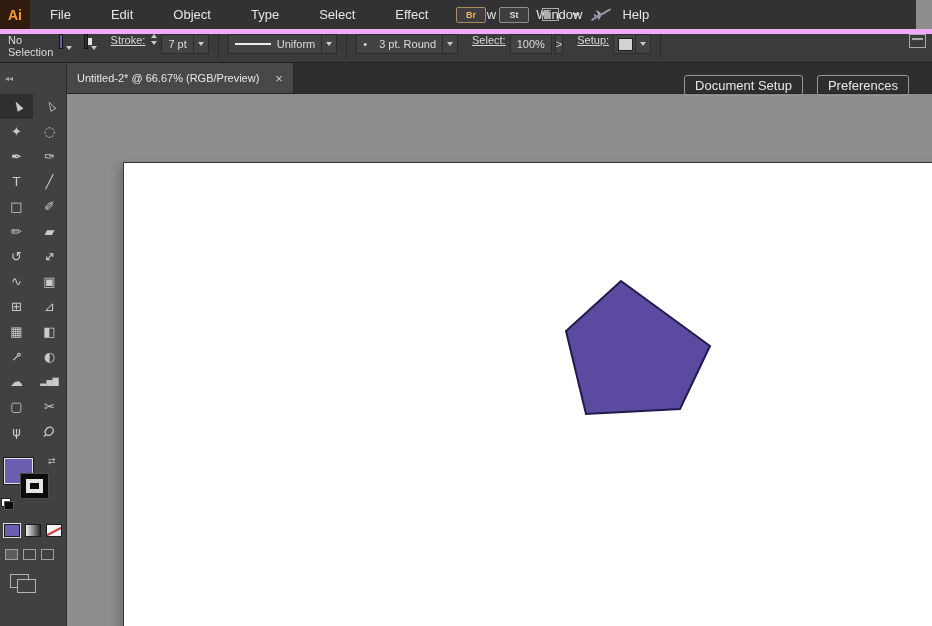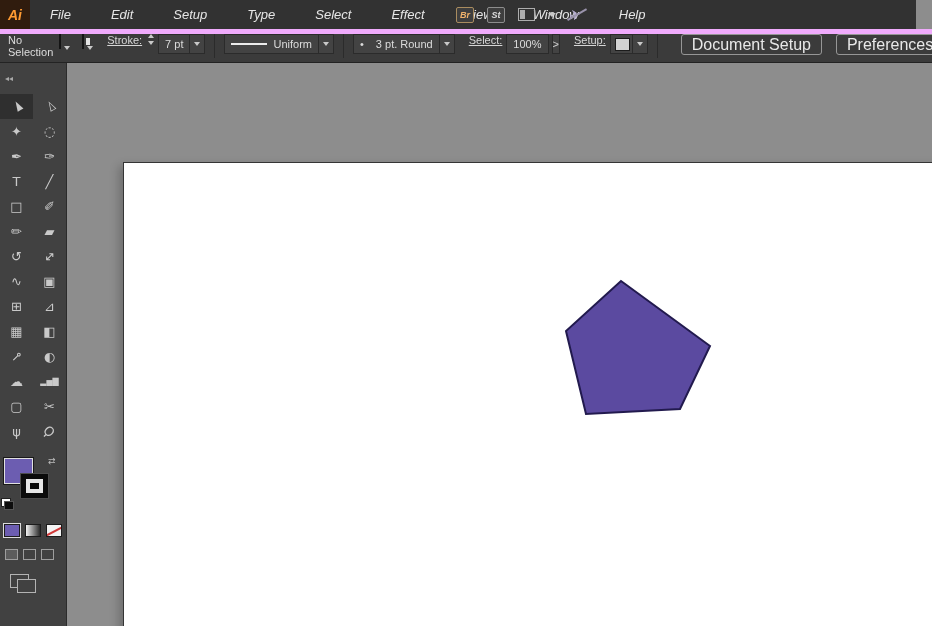--- a/index.html
+++ b/index.html
@@ -1,26 +1,26 @@
 <!DOCTYPE html>
 <html><head>
 <meta charset="utf-8">
 <style>
   * { margin:0; padding:0; box-sizing:border-box; }
   html,body { width:932px; height:626px; overflow:hidden; }
   body { font-family:"Liberation Sans", sans-serif; background:#333; }
   #root { position:relative; width:932px; height:626px; background:#8d8d8d; overflow:hidden; }
 
   
-  .menubar { position:absolute; top:0; left:0; right:16px; height:29px; background:#323232; display:flex; align-items:center; z-index:6;font-style:italic; }
+  .menubar { position:absolute; top:0; left:0; right:16px; height:29px; background:#323232; display:flex; align-items:center; z-index:6; }
   .logo { width:30px; height:29px; background:#301c0e; color:#ff9b33; font-weight:bold; font-size:14px; display:flex; align-items:center; justify-content:center; }
   .menus { display:flex; }
   .menu-item { padding:0 20px; line-height:29px; font-size:13px; color:#e6e6e6; }
   .menubar-right { position:absolute; left:456px; top:0; height:29px; display:flex; align-items:center; gap:13px; }
-  .badge { width:18px; height:16px; border:1px solid #8d8d8d; background:#3e3e3e; color:#dddddd; font-size:9px; font-weight:bold; display:flex; align-items:center; justify-content:center; border-radius:2px; }
+  .badge { width:30px; height:16px; border:1px solid #8d8d8d; background:#3e3e3e; color:#dddddd; font-size:9px; font-weight:bold; display:flex; align-items:center; justify-content:center; border-radius:2px; }
   .badge.br { color:#f0b26b; border-color:#a98c5f; }
   .ws-icon { width:17px; height:13px; border:1px solid #adadad; position:relative; }
   .ws-icon::before { content:""; position:absolute; left:1px; top:1px; bottom:1px; width:5px; background:#adadad; }
   .tri { width:0; height:0; border-left:4px solid transparent; border-right:4px solid transparent; border-top:4px solid #c9c9c9; }
   .send-icon { color:#b7aed2; font-size:14px; position:relative; transform:rotate(-12deg); font-family:"DejaVu Sans", sans-serif; }
   .send-icon::after { content:""; position:absolute; left:-3px; top:7px; width:22px; height:1.5px; background:#9a93ab; transform:rotate(-18deg); }
 
   
   .controlbar { position:absolute; top:29px; left:0; right:0; height:34px; background:#3b3b3b; border-top:5px solid #f0abfc; border-bottom:1px solid #232323; display:flex; font-size:11px; color:#dcdcdc; z-index:5; }
   .cb-status { width:84px; padding-left:8px; }
@@ -33,21 +33,21 @@
   .cb-label { margin:0 4px 0 14px; text-decoration:underline; color:#d6d6d6; white-space:nowrap; }
   .stepper { display:flex; flex-direction:column; gap:3px; margin:0 4px 0 2px; }
   .combo { display:flex; align-items:center; height:20px; background:#434343; border:1px solid #2b2b2b; }
   .combo-val { padding:0 6px; white-space:nowrap; }
   .chevbox { width:15px; align-self:stretch; display:flex; align-items:center; justify-content:center; border-left:1px solid #2b2b2b; }
   .sep { width:1px; height:24px; background:#2b2b2b; margin:0 9px; flex:none; }
   .line-preview { width:36px; height:2px; background:#ececec; margin-left:6px; }
   .opacity-field { width:48px; justify-content:flex-start; }
   .more-btn { width:15px; height:20px; border:1px solid #2b2b2b; background:#434343; display:flex; align-items:center; justify-content:center; margin-left:3px; color:#cfcfcf; }
   .style-swatch { width:15px; height:13px; background:#d2d2d2; margin:0 2px 0 4px; border:1px solid #1c1c1c; }
-  .btn { height:21px; border:1px solid #969696; border-radius:3px; background:transparent; color:#e8e8e8; font-size:16px; padding:0 10px; margin-left:14px; display:flex; align-items:center; white-space:nowrap; }
+  .btn { height:21px; border:1px solid #969696; border-radius:3px; background:transparent; color:#e8e8e8; font-size:13px; padding:0 10px; margin-left:14px; display:flex; align-items:center; white-space:nowrap;margin-top:41px; }
   .dock-icon { margin-left:auto; margin-right:6px; width:17px; height:14px; border:1px solid #a8a8a8; position:relative; flex:none; }
   .dock-icon::before { content:""; position:absolute; left:2px; right:2px; top:3px; height:2px; background:#a8a8a8; }
 
   
   .tabstrip { position:absolute; top:63px; left:67px; right:0; height:31px; background:#2e2e2e; display:flex; align-items:stretch; border-bottom:1px solid #252525; z-index:4; }
   .tab { display:flex; align-items:center; background:#484848; border-right:1px solid #252525; padding:0 10px; font-size:11px; color:#e8e8e8; }
   .tab-close { margin-left:16px; color:#c9c9c9; font-size:13px; }
 
   
   .toolspanel { position:absolute; top:63px; left:0; width:67px; bottom:0; background:#414141; border-right:1px solid #2b2b2b; z-index:4; }
@@ -87,21 +87,21 @@
 
 <div id="root">
 
   <div class="menubar">
     <div class="logo">
         <span>Ai</span>
       </div>
     <div class="menus">
       <span class="menu-item">File</span>
       <span class="menu-item">Edit</span>
-      <span class="menu-item">Setup</span>
+      <span class="menu-item">Object</span>
       <span class="menu-item">Type</span>
       <span class="menu-item">Select</span>
       <span class="menu-item">Effect</span>
       <span class="menu-item">View</span>
       <span class="menu-item">Window</span>
       <span class="menu-item">Help</span>
     </div>
     <div class="menubar-right">
       <span class="badge br">Br</span>
       <span class="badge">St</span>
@@ -284,20 +284,26 @@
 
     <div class="modes-row">
       <span class="mode-btn active"></span>
       <span class="mode-btn"></span>
       <span class="mode-btn"></span>
     </div>
 
     <div class="screen-mode"></div>
   </div>
 
+  <div class="tabstrip">
+    <div class="tab">
+      <span>Untitled-2* @ 66.67% (RGB/Preview)</span>
+      <span class="tab-close">×</span>
+    </div>
+  </div>
 
   <div class="canvas">
     <div class="artboard"></div>
     <svg class="shape-svg" viewBox="0 0 200 170">
       <polygon stroke-width="2" points="74,17 163,82 133,145 39,150 19,67" style="fill: rgb(91, 74, 160); stroke: rgb(34, 26, 78);"></polygon>
     </svg>
   </div>
 
 </div>
 

